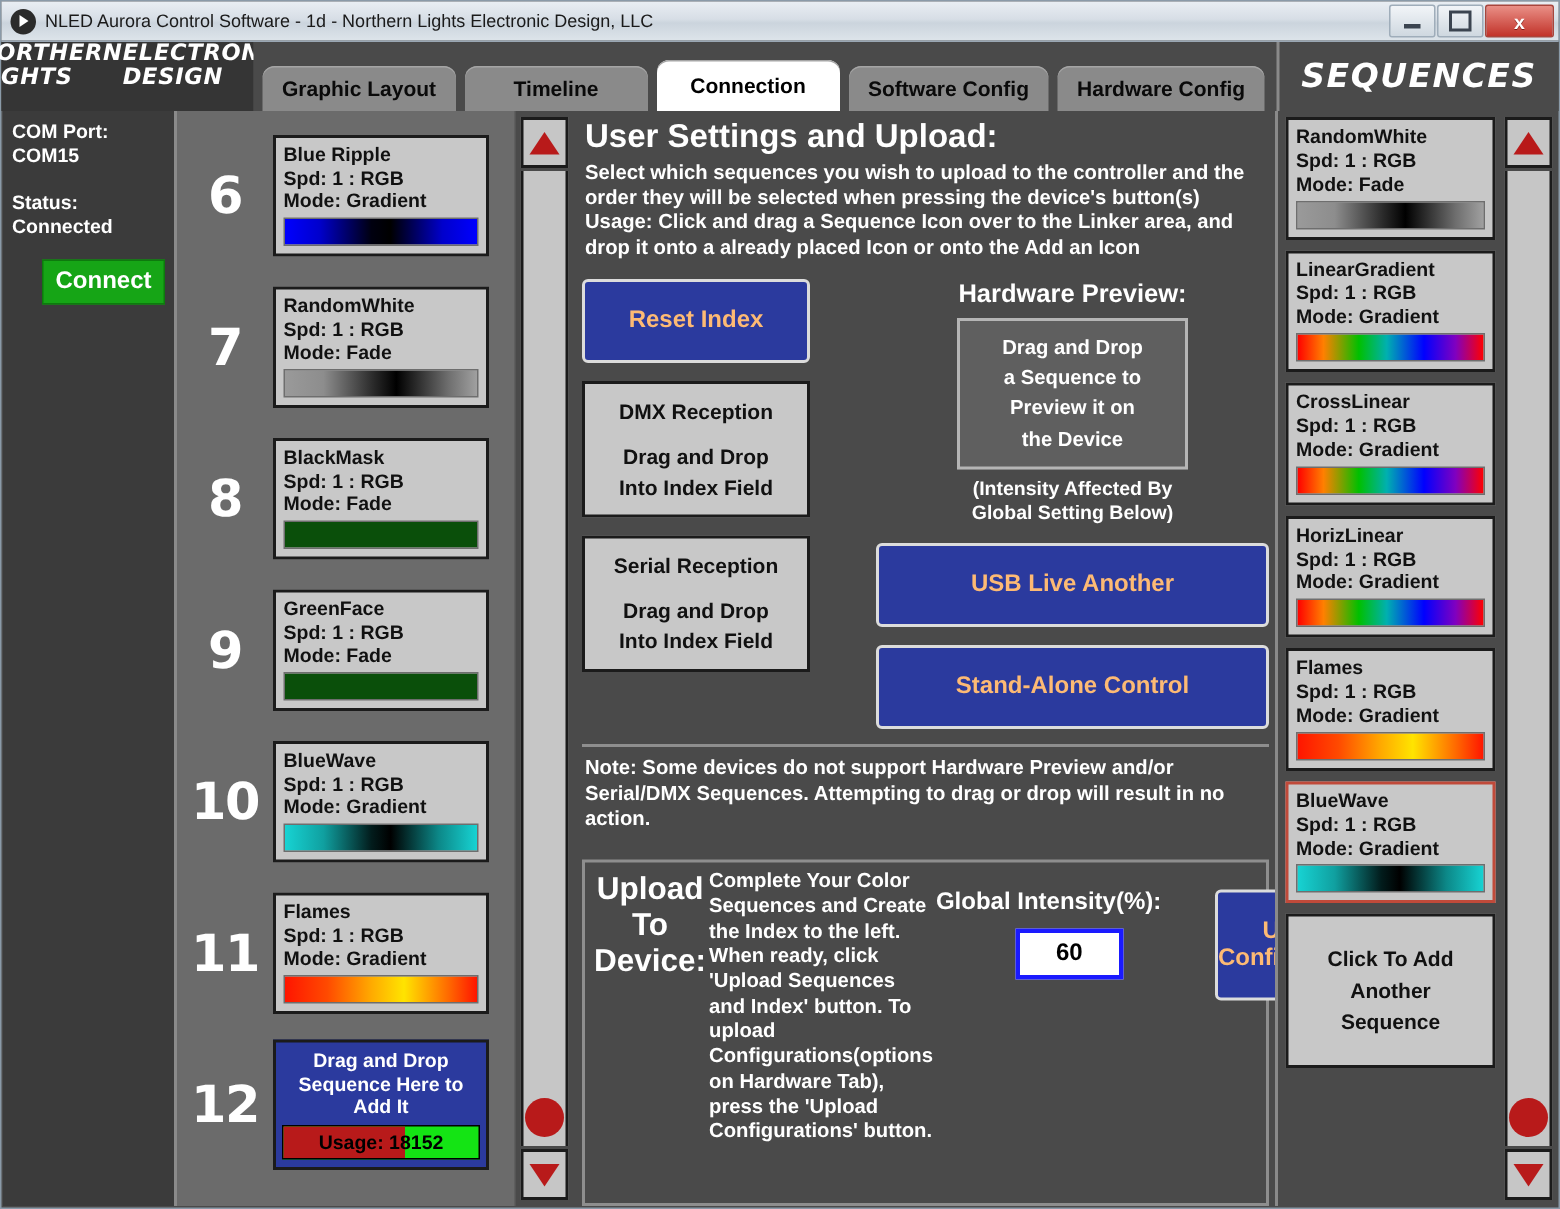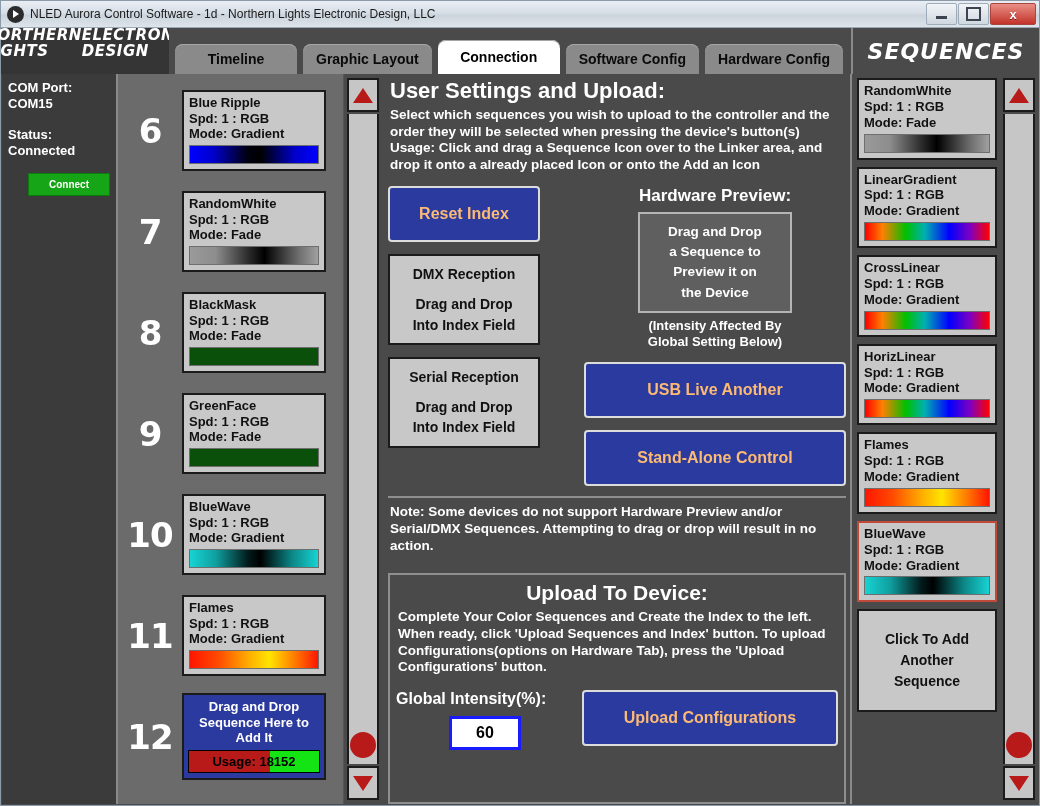--- a/index.html
+++ b/index.html
@@ -50,21 +50,21 @@
   
   .body{position:absolute;top:73px;left:1px;right:1px;bottom:1px;display:flex;background:#4a4a4a;}
 
   
   .companel{width:116px;background:#3b3b3b;border-right:2px solid #8a8a8a;box-sizing:border-box;
             padding:6px 6px 0 6px;}
   .com-line{color:#fff;font-size:13px;font-weight:bold;line-height:1.25;}
   .com-sub{color:#fff;font-size:13px;font-weight:bold;line-height:1.25;}
   .com-gap{height:14px;}
   .connect-btn{margin-top:14px;background:#16a516;border:1px solid #0d7a0d;color:#fff;
-      font-size:10px;font-weight:bold;text-align:center;padding:5px 0;cursor:pointer;margin-left:20px;}
+      font-size:16px;font-weight:bold;text-align:center;padding:5px 0;cursor:pointer;margin-left:20px;}
 
   
   .indexcol{width:226px;background:#6b6b6b;position:relative;box-sizing:border-box;
             border-right:1px solid #555;padding-top:6px;overflow:hidden;}
   .idxrow{display:flex;align-items:center;height:101px;}
   .idxnum{width:64px;text-align:center;color:#fff;font-family:"DejaVu Sans",sans-serif;
           font-size:34px;font-weight:bold;letter-spacing:-1px;}
   .seqcard{width:144px;box-sizing:border-box;background:#c8c8c8;border:2px solid #1b1b1b;
            padding:3px 5px 5px 5px;}
   .seqcard .t{font-size:13px;font-weight:bold;color:#111;line-height:1.22;white-space:nowrap;}
@@ -106,21 +106,21 @@
   .graybox{background:#c8c8c8;border:2px solid #1b1b1b;color:#111;text-align:center;
            font-size:14px;font-weight:bold;padding:8px 4px;line-height:1.45;margin-top:12px;}
   .hwlabel{color:#fff;font-size:17px;font-weight:bold;text-align:center;}
   .hwdrop{margin:6px auto 0 auto;width:142px;background:#5f5f5f;border:2px solid #b5b5b5;
           color:#fff;font-size:13.5px;font-weight:bold;text-align:center;padding:8px 4px;line-height:1.5;}
   .hwnote{color:#fff;font-size:13px;font-weight:bold;text-align:center;margin-top:5px;line-height:1.25;}
   .hwbtn{margin-top:12px;}
   .notebox{border-top:2px solid #8e8e8e;margin-top:10px;padding:6px 2px 6px 2px;}
   .note{color:#fff;font-size:13.5px;font-weight:bold;line-height:1.25;}
 
-  .p-bottom{margin-top:6px;flex:1;display:flex;flex-direction:column;padding:4px 6px 6px 6px;}
+  .p-bottom{margin-top:6px;flex:1;display:flex;padding:4px 6px 6px 6px;}
   .h2{color:#fff;font-size:21px;font-weight:bold;text-align:center;margin:2px 0 4px 0;}
   .uploadrow{display:flex;align-items:flex-start;margin-top:14px;}
   .ulleft{width:178px;}
   .gi-label{color:#fff;font-size:16px;font-weight:bold;}
   .gi-input{margin:8px auto 0 auto;width:66px;background:#fff;border:3px solid #1a1aff;
             text-align:center;font-size:16px;font-weight:bold;color:#000;padding:5px 0;}
   .ulright{flex:1;padding-left:8px;display:flex;flex-direction:column;gap:18px;}
 
   
   .seqpanel{width:150px;background:#4a4a4a;border-left:2px solid #8a8a8a;box-sizing:border-box;
@@ -152,22 +152,22 @@
         </div>
     </div>
   </div>
 
   <div class="headerrow">
     <div class="logo">
       <div class="logo-l1">NORTHERN LIGHTS</div>
       <div class="logo-l2">ELECTRONIC DESIGN</div>
     </div>
     <div class="tabs">
+      <div class="tab">Graphic Layout</div>
       <div class="tab">Timeline</div>
-      <div class="tab">Graphic Layout</div>
       <div class="tab active">Connection</div>
       <div class="tab">Software Config</div>
       <div class="tab">Hardware Config</div>
     </div>
     <div class="seqhdr">
       <span>SEQUENCES</span>
     </div>
   </div>
 
   <div class="body">

